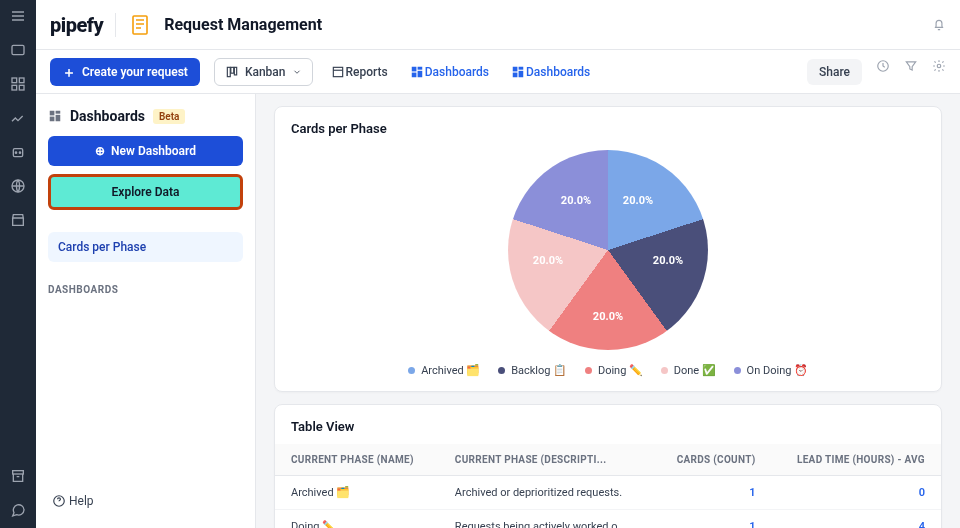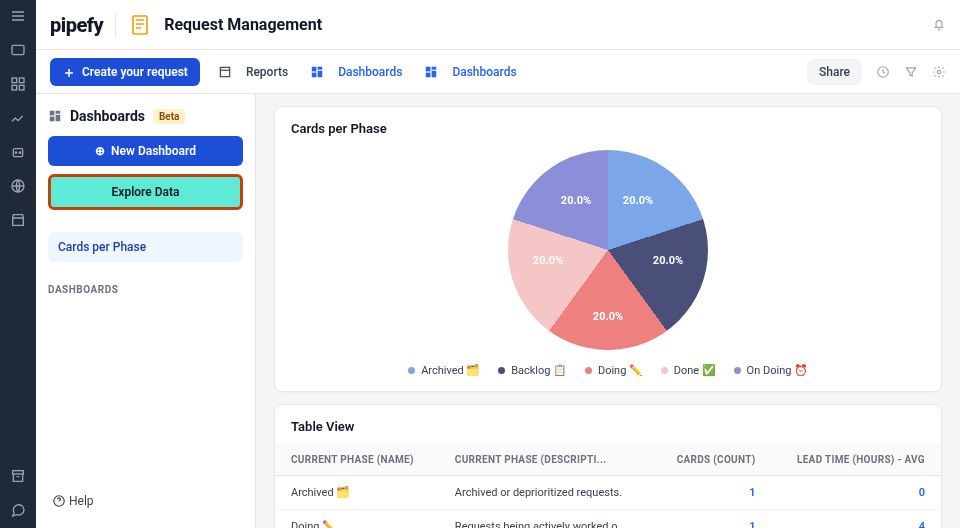--- a/index.html
+++ b/index.html
@@ -11,23 +11,23 @@
 .topbar{height:50px;background:#fff;border-bottom:1px solid #e5e7eb;display:flex;align-items:center;padding:0 14px;gap:12px}
 .logo{font-weight:800;font-size:20px;color:#111827;letter-spacing:-.5px}
 .divider-v{width:1px;height:24px;background:#e5e7eb}
 .pipe-ico{width:24px;height:24px;color:#f59e0b}
 .page-title{font-size:16px;font-weight:700;color:#111827}
 .topbar-r{margin-left:auto;display:flex;align-items:center;gap:12px;color:#9ca3af}
 .tabbar{height:44px;background:#fff;border-bottom:1px solid #e5e7eb;display:flex;align-items:center;padding:0 14px;gap:14px}
 .btn-primary{background:#1d4ed8;color:#fff;border:none;border-radius:6px;padding:7px 12px;font-size:12px;font-weight:600;display:flex;align-items:center;gap:6px;cursor:pointer}
 .btn-primary .plus{font-size:14px;line-height:1}
 .view-dd{border:1px solid #d1d5db;border-radius:6px;padding:6px 10px;display:flex;align-items:center;gap:6px;font-size:12px;font-weight:500;color:#374151;cursor:pointer;background:#fff}
-.tablink{display:flex;align-items:center;gap:14px;font-size:12px;font-weight:500;color:#374151;cursor:pointer;padding:4px}
+.tablink{display:flex;align-items:center;gap:1px;font-size:12px;font-weight:500;color:#374151;cursor:pointer;padding:4px}
 .tablink.active{color:#2563eb}
-.tabbar-r{margin-left:auto;display:flex;align-items:center;gap:14px}
+.tabbar-r{margin-left:auto;display:flex;align-items:flex-start;gap:14px}
 .share-btn{background:#f3f4f6;border:none;border-radius:6px;padding:6px 12px;font-size:12px;font-weight:500;color:#374151;cursor:pointer}
 .body2{flex:1;display:flex;min-height:0}
 .sidebar{width:220px;background:#fff;border-right:1px solid #e5e7eb;padding:12px;display:flex;flex-direction:column;gap:8px}
 .sb-head{display:flex;align-items:center;gap:8px;margin:2px 0 4px}
 .sb-title{font-size:14px;font-weight:700;color:#111827}
 .badge{background:#fef3c7;color:#92400e;font-size:10px;font-weight:600;padding:2px 6px;border-radius:3px}
 .sb-btn{width:100%;border-radius:6px;padding:8px;font-size:12px;font-weight:600;display:flex;align-items:center;justify-content:center;gap:6px;cursor:pointer}
 .sb-btn.blue{background:#1d4ed8;color:#fff;border:none}
 .sb-btn.white{background:#5eead4;color:#111827;border:3px solid #c2410c}
 .sb-section{margin-top:14px}
@@ -110,20 +110,35 @@
           </svg>
         </span>
     </div>
   </div>
 
   <div class="tabbar">
     <button class="btn-primary">
       <span class="plus">＋</span>
       <span>Create your request</span>
     </button>
+    <div class="view-dd">
+      <span class="mini-ico">
+          <svg viewBox="0 0 24 24" fill="none" stroke="currentColor" stroke-width="2">
+            <rect x="4" y="4" width="5" height="16"></rect>
+            <rect x="10" y="4" width="5" height="10"></rect>
+            <rect x="16" y="4" width="4" height="13"></rect>
+          </svg>
+        </span>
+      <span>Kanban</span>
+      <span class="mini-ico" style="width:10px;height:10px">
+          <svg viewBox="0 0 24 24" fill="none" stroke="currentColor" stroke-width="2">
+            <path d="M6 9l6 6 6-6"></path>
+          </svg>
+        </span>
+    </div>
     <div class="tablink">
       <span class="mini-ico">
           <svg viewBox="0 0 24 24" fill="none" stroke="currentColor" stroke-width="2">
             <rect x="4" y="4" width="16" height="16"></rect>
             <path d="M4 9h16"></path>
           </svg>
         </span>
       <span>Reports</span>
     </div>
     <div class="tablink active">

